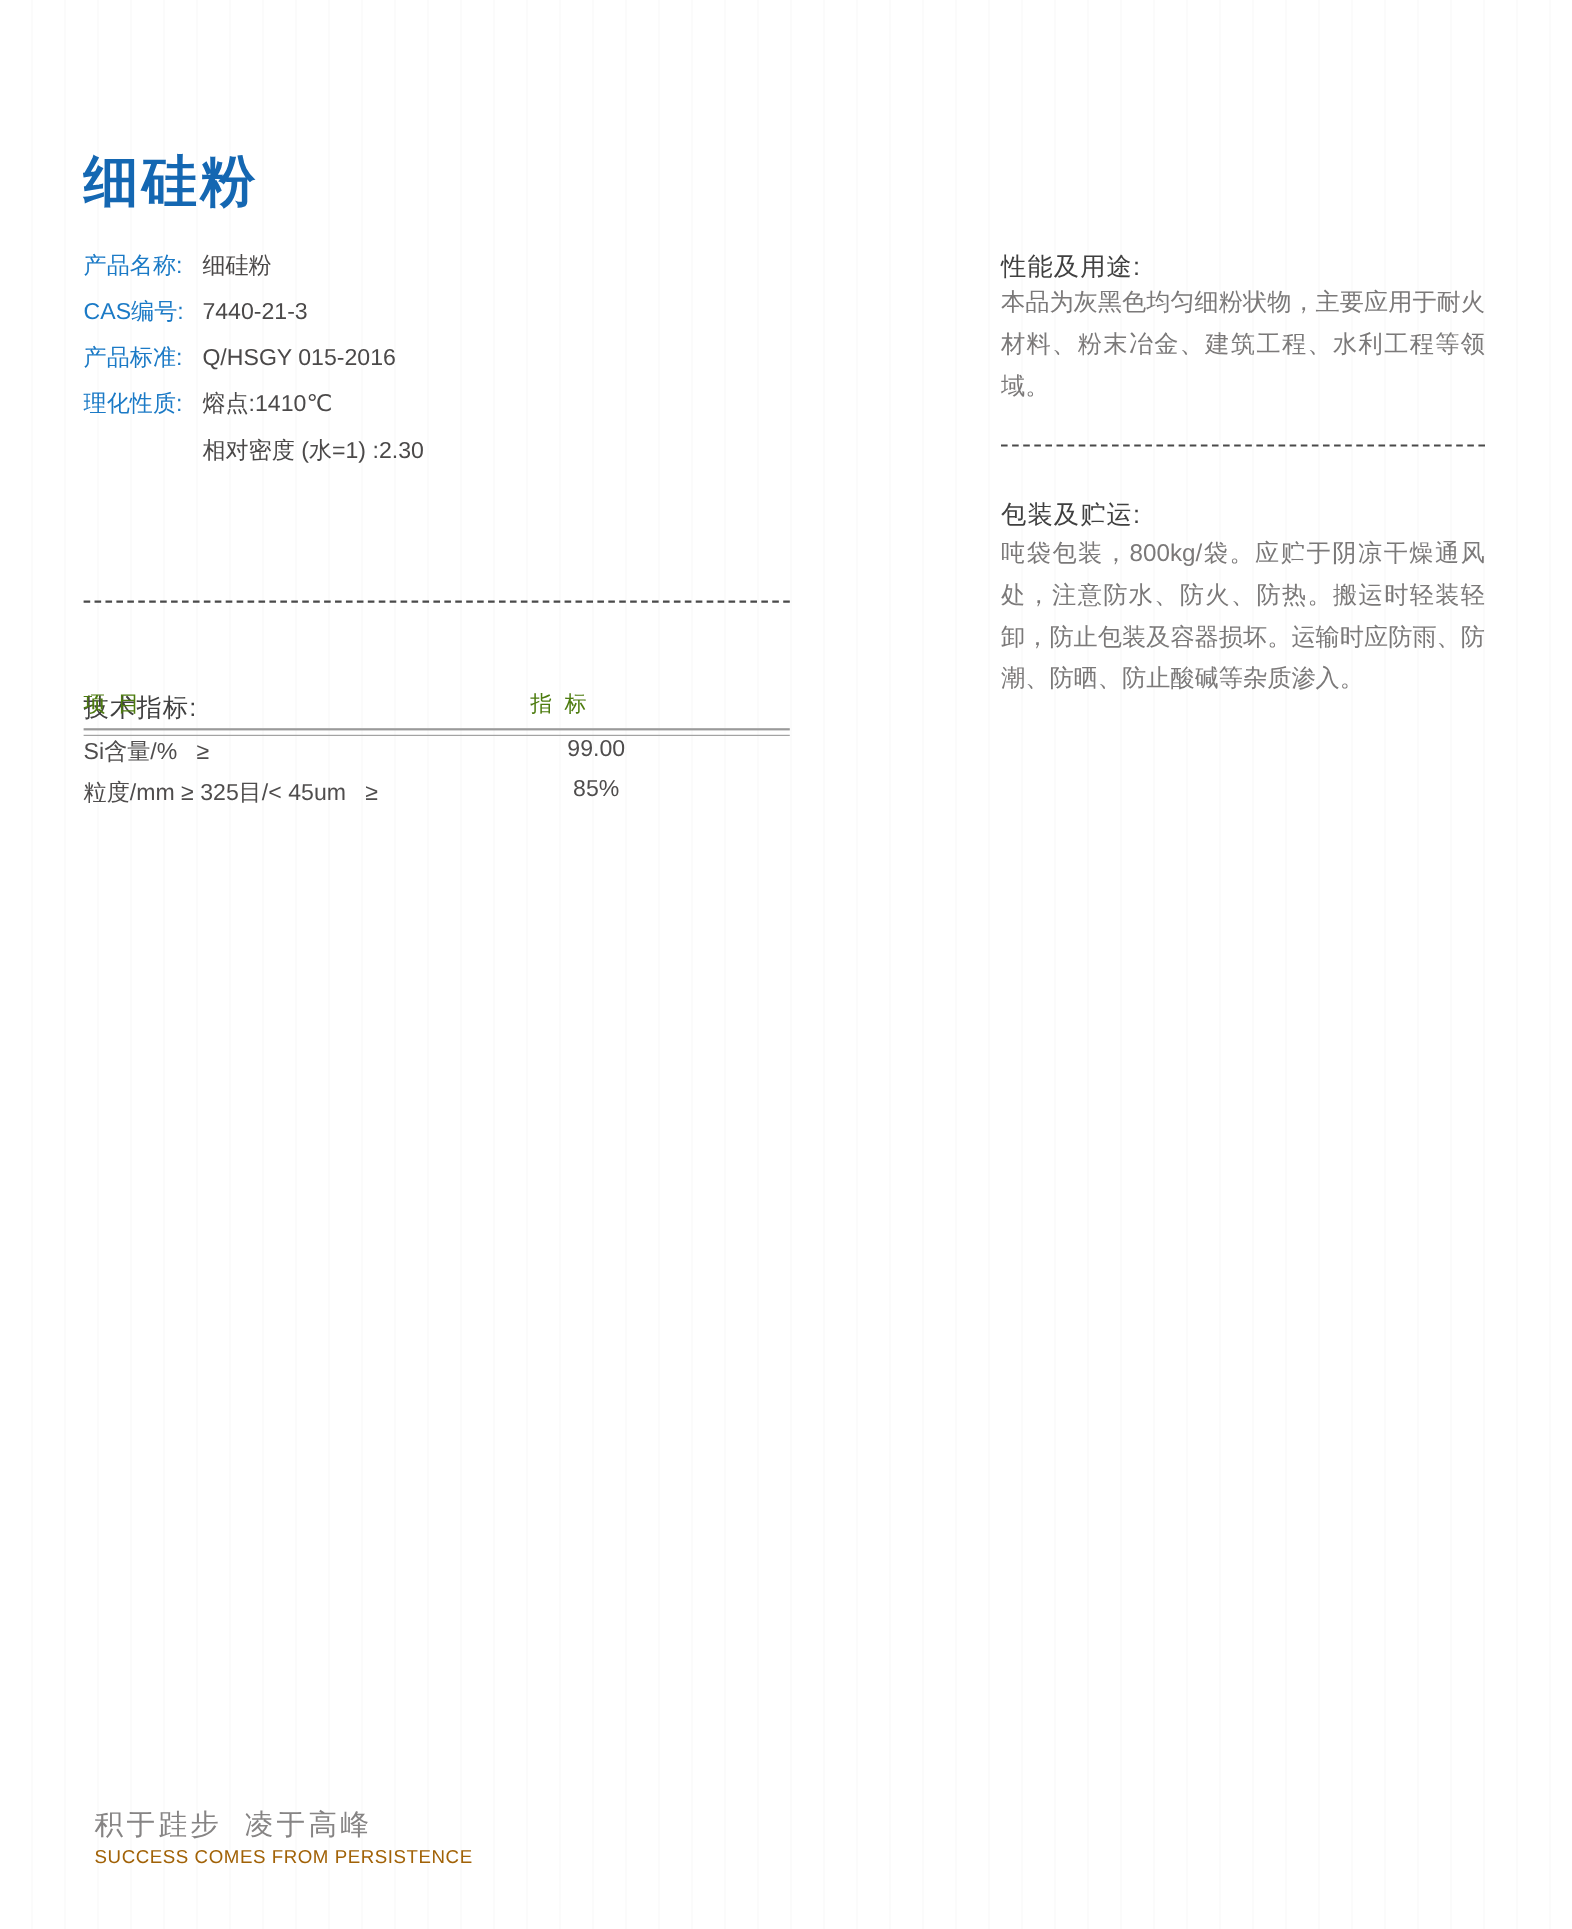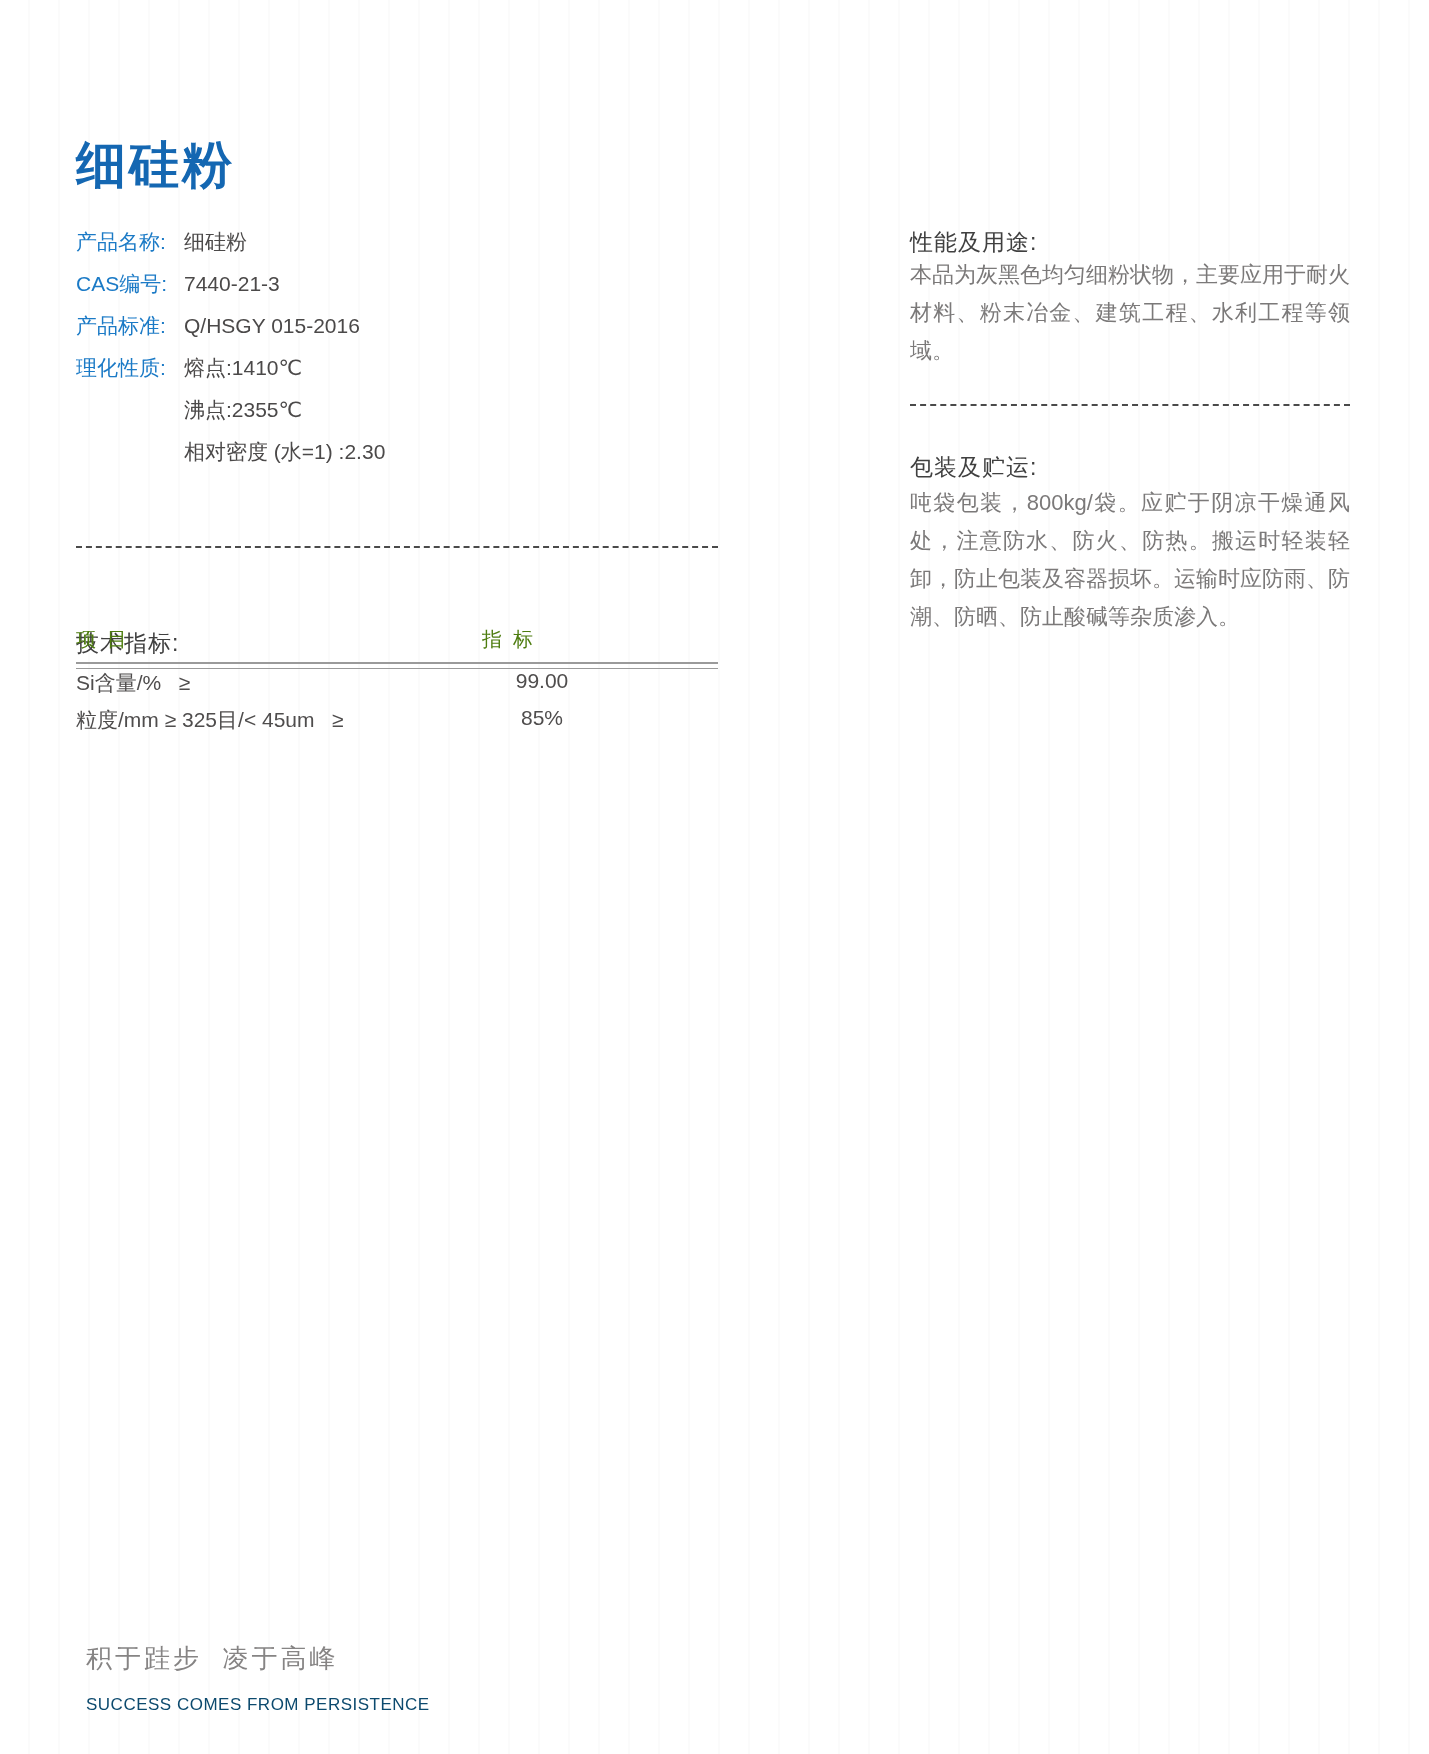--- a/index.html
+++ b/index.html
@@ -50,21 +50,21 @@
   .para{
     position:absolute;left:0;width:440px;
     font-size:22px;line-height:38px;color:#7b7979;
     text-align:justify;text-justify:inter-ideograph;
   }
   .para-wrap{position:absolute;left:910px;width:440px;}
 
   
   .footer{position:absolute;left:86px;top:1641px;}
   .footer-cn{font-size:26px;color:#868484;letter-spacing:3px;white-space:pre;}
-  .footer-en{font-size:17px;color:#0c4a6e;letter-spacing:0.5px;margin-top:19px;}
+  .footer-en{font-size:17px;color:#a16207;letter-spacing:0.5px;margin-top:3px;}
 </style>
 </head>
 <body>
 
 <div class="page">
 
   <h1 class="page-title">细硅粉</h1>
 
   <div class="info-block">
     <div class="info-row">
@@ -75,24 +75,20 @@
       <span class="info-label">CAS编号:</span>
       <span class="info-value">7440-21-3</span>
     </div>
     <div class="info-row">
       <span class="info-label">产品标准:</span>
       <span class="info-value">Q/HSGY 015-2016</span>
     </div>
     <div class="info-row">
       <span class="info-label">理化性质:</span>
       <span class="info-value">熔点:1410℃</span>
-    </div>
-    <div class="info-row cont">
-      <span class="info-label">理化性质:</span>
-      <span class="info-value">沸点:2355℃</span>
     </div>
     <div class="info-row cont">
       <span class="info-label">理化性质:</span>
       <span class="info-value">相对密度 (水=1) :2.30</span>
     </div>
   </div>
 
   <div class="dashed dashed-left"></div>
 
   <div class="section-heading tech-heading">技术指标:</div>

